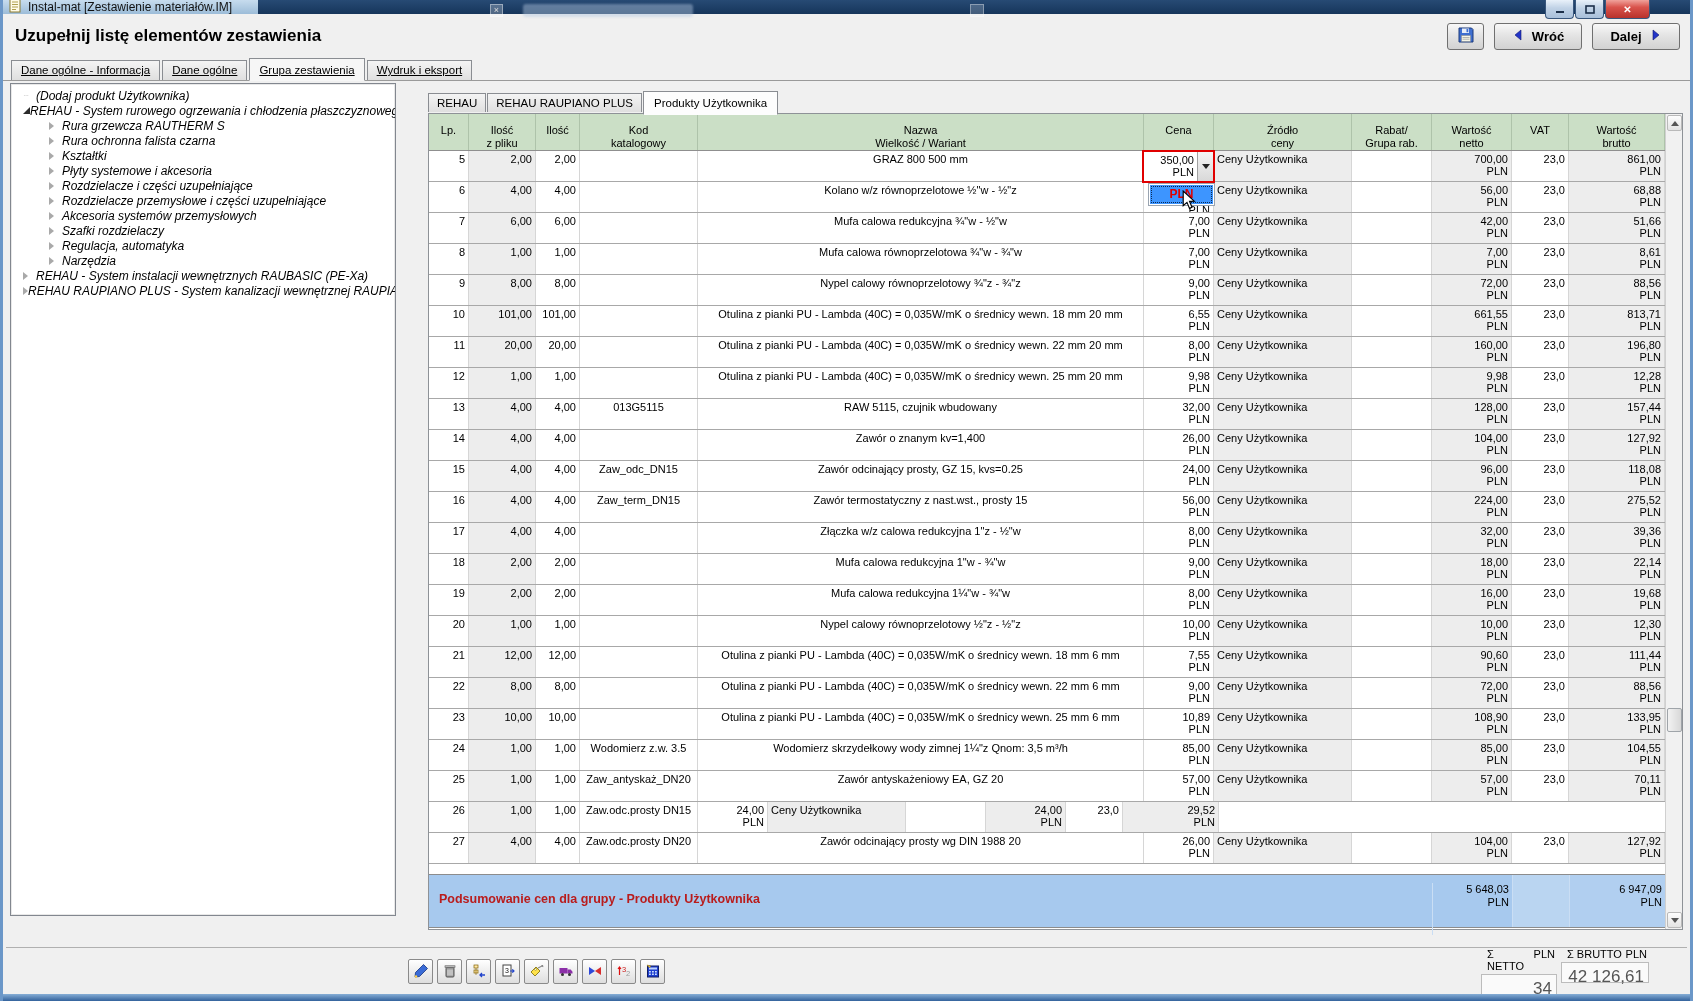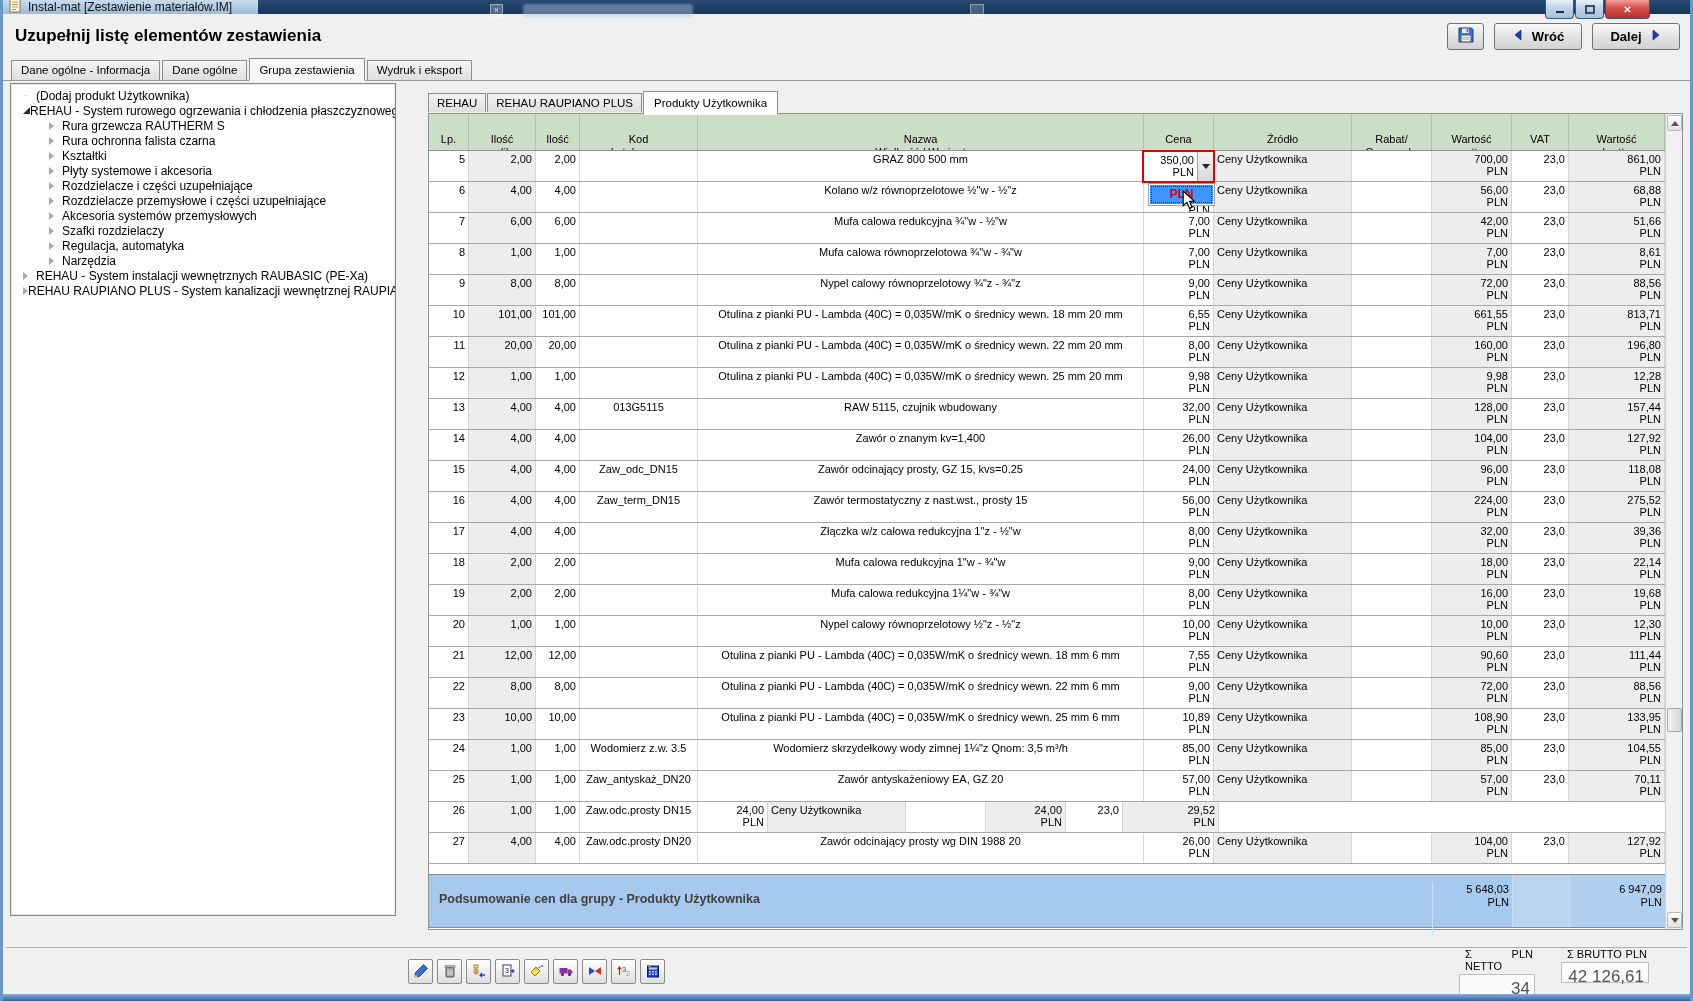--- a/index.html
+++ b/index.html
@@ -22,55 +22,55 @@
   .winbtn { width:29px; height:19px; border:1px solid #38567c; border-top:none; background:linear-gradient(#e9f1fa,#c0d2e6 45%,#a9c0da); border-radius:0 0 4px 4px; margin-left:1px; display:flex; align-items:center; justify-content:center; font-size:10px; color:#1c2f49; }
   .winbtn.close { width:45px; background:linear-gradient(#f0a29b,#d9534c 40%,#b8322c); color:#fff; font-weight:bold; }
   
   .header { height:44px; display:flex; align-items:center; justify-content:space-between; padding:0 10px 0 12px; }
   .page-title { font-size:17px; font-weight:bold; color:#000; }
   .hbtns { display:flex; gap:10px; align-items:center;margin-left:25px; }
   .btn { height:27px; border:1px solid #707070; border-radius:3px; background:linear-gradient(#f8f8f8,#e4e4e4 45%,#d2d2d2); display:flex; align-items:center; justify-content:center; gap:8px; font-size:13px; font-weight:bold; color:#000; }
   .btn-save { width:37px; }
   .btn-back, .btn-next { width:88px; }
   
-  .maintabs { padding-left:8px; border-bottom:1px solid #9a9a9a; height:23px; display:flex; align-items:flex-end; }
+  .maintabs { padding-left:8px; border-bottom:1px solid #9a9a9a; height:23px; display:flex; align-items:flex-end;text-decoration:underline; }
   .mtab { border:1px solid #8a8d92; border-bottom:none; background:linear-gradient(#f4f4f4,#dfdfdf); font-size:11.5px; padding:3px 9px 4px; margin-right:2px; white-space:nowrap; }
   .mtab.active { background:#f6f6f6; padding-top:5px; margin-bottom:-1px; border-bottom:1px solid #f6f6f6; position:relative; z-index:3; }
   
   .content { display:flex; padding:2px 0 0 7px; height:858px; }
-  .treepanel { width:386px; height:833px; background:#fff; border:1px solid #82878f; box-shadow:inset 0 0 0 1px #e8e8e8; overflow:hidden; padding:4px 2px 0 2px; }
+  .treepanel { width:386px; height:833px; background:#fff; border:1px solid #82878f; box-shadow:inset 0 0 0 1px #e8e8e8; overflow:hidden; padding:4px 2px 0 2px;font-style:italic; }
   .titem { display:flex; align-items:center; height:15px; white-space:nowrap; }
   .titem .tlabel { font-size:12px; color:#000; }
   .titem.lvl0 { padding-left:10px; }
   .titem.lvl1 { padding-left:36px; }
   .marker { width:13px; display:inline-flex; align-items:center; }
   .marker.expanded::before { content:""; width:0; height:0; border-bottom:7px solid #2b2b2b; border-left:7px solid transparent; }
   .marker.collapsed::before { content:""; width:0; height:0; border-top:4px solid transparent; border-bottom:4px solid transparent; border-left:5px solid #a9a9a9; }
   .marker.none::before { content:"┄"; color:#bbb; font-size:8px; }
   
   .rightpanel { margin-left:6px; }
   .subtabs { margin:9px 0 0 26px; height:21px; display:flex; align-items:center; position:relative; z-index:2; }
   .stab { border:1px solid #8a8d92; border-bottom:none; background:linear-gradient(#f4f4f4,#dfdfdf); font-size:11.5px; padding:3px 8px; margin-right:1px; white-space:nowrap; }
   .stab.active { background:#fdfdfd; padding:5px 10px; margin-bottom:-1px; border-bottom:1px solid #fdfdfd; }
   
   .tablewrap { position:relative; margin-left:26px; width:1255px; height:817px; border:1px solid #8e9297; background:#fff; }
   .thead { display:flex; height:37px; background:#cbdfc6; border-bottom:1px solid #8f8f8f; }
-  .hc { font-size:11px; line-height:12.5px; text-align:center; white-space:pre-line; padding-top:19px; border-right:1px solid #aec3aa; overflow:hidden; }
+  .hc { font-size:11px; line-height:12.5px; text-align:center; white-space:pre-line; padding-top:10px; border-right:1px solid #aec3aa; overflow:hidden; }
   .trow { display:flex; height:31px; border-bottom:1px solid #a8a8a8; background:#fff; }
   .cell { font-size:11px; line-height:12px; padding:2px 3px; border-right:1px solid #d6d6d6; overflow:hidden; white-space:nowrap; }
   .gray { background:#ededed; }
   .ar { text-align:right; }
   .ac { text-align:center; }
   .two .l1 { min-height:12px; }
   .w-lp{width:40px} .w-qf{width:67px} .w-q{width:44px} .w-code{width:118px} .w-name{width:446px}
   .w-price{width:70px} .w-src{width:138px} .w-reb{width:80px} .w-net{width:80px} .w-vat{width:57px} .w-gross{width:96px}
   #rows .trow:nth-child(2) .w-price { padding-top:10px; }
   
   .summary { position:absolute; left:0; top:760px; width:1236px; height:54px; background:#a7c9ee; border-top:1px solid #8c8c8c; border-bottom:1px solid #8c8c8c; }
-  .sum-label { position:absolute; left:10px; top:17px; font-size:12.5px; font-weight:bold; color:#404040; }
+  .sum-label { position:absolute; left:10px; top:17px; font-size:12.5px; font-weight:bold; color:#b91c1c; }
   .sum-strip-vat { position:absolute; left:1083px; top:0; width:57px; height:100%; background:rgba(255,255,255,.22); border-left:1px solid #cadef4; }
   .sum-strip-gross { position:absolute; left:1140px; top:0; width:96px; height:100%; background:rgba(255,255,255,.12); border-left:1px solid #cadef4; }
   .sum-net { position:absolute; left:1003px; top:8px; width:77px; font-size:11px; line-height:13px; text-align:right; border-left:1px solid #cadef4; height:100%; }
   .sum-gross { position:absolute; left:1140px; top:8px; width:93px; font-size:11px; line-height:13px; text-align:right; z-index:2; }
   
   .vscroll { position:absolute; right:0; top:0; bottom:0; width:17px; background:#f1f1f1; border-left:1px solid #d0d0d0; }
   .sarrow { position:absolute; left:1px; width:15px; height:16px; background:linear-gradient(#fdfdfd,#e3e3e3); border:1px solid #b9b9b9; border-radius:2px; display:flex; align-items:center; justify-content:center; }
   .sarrow.up { top:1px; } .sarrow.down { bottom:1px; }
   .tri-up { width:0;height:0;border-left:4px solid transparent;border-right:4px solid transparent;border-bottom:5px solid #555; }
   .tri-down { width:0;height:0;border-left:4px solid transparent;border-right:4px solid transparent;border-top:5px solid #555; }
@@ -80,21 +80,21 @@
   .combo-val { flex:1; font-size:11px; line-height:12px; text-align:right; padding:2px 3px; white-space:pre-line; }
   .combo-btn { width:16px; background:linear-gradient(#f5f5f5,#d8d8d8); border-left:1px solid #a0a0a0; display:flex; align-items:center; justify-content:center; }
   .combo-btn::before { content:""; width:0;height:0;border-left:4px solid transparent;border-right:4px solid transparent;border-top:5px solid #222; }
   .dropdown { position:absolute; left:719px; top:69px; width:67px; height:23px; background:#fff; border:1px solid #9aa4b0; z-index:6; padding:1px; }
   .dd-item { height:100%; background:#3d95ff; color:#e00000; font-weight:bold; font-size:12px; text-align:center; line-height:19px; outline:1px dotted #0a2a52; outline-offset:-2px; }
   .cursor { position:absolute; left:753px; top:76px; z-index:8; }
   
   .footer { position:absolute; left:3px; right:3px; top:947px; height:47px; border-top:1px solid #b0b0b0; background:#f0f0f0; display:flex; align-items:center; }
   .tools { display:flex; gap:4px; margin-left:402px; }
   .tool { width:25px; height:25px; border:1px solid #8a8a8a; border-radius:2px; background:linear-gradient(#ffffff,#dedede); display:flex; align-items:center; justify-content:center; }
-  .totals { margin-left:auto; margin-right:38px; display:flex; gap:26px; }
+  .totals { margin-left:auto; margin-right:38px; display:flex; gap:4px; }
   .tot { width:88px; }
   .tot.narrow { width:76px; }
   .tot-label { display:flex; justify-content:space-between; font-size:11px; color:#000; padding:0 2px 2px 6px; }
   .tot-box { height:21px; border:1px solid #bcbcbc; background:#fafafa; font-size:17px; color:#555; text-align:right; padding:4px 4px 0 0; }
   .bottomstrip { position:absolute; left:0; right:0; bottom:0; height:7px; background:linear-gradient(#86aed6,#33629c); }
 </style>
 </head>
 <body>
 
 <div class="titlebar">

